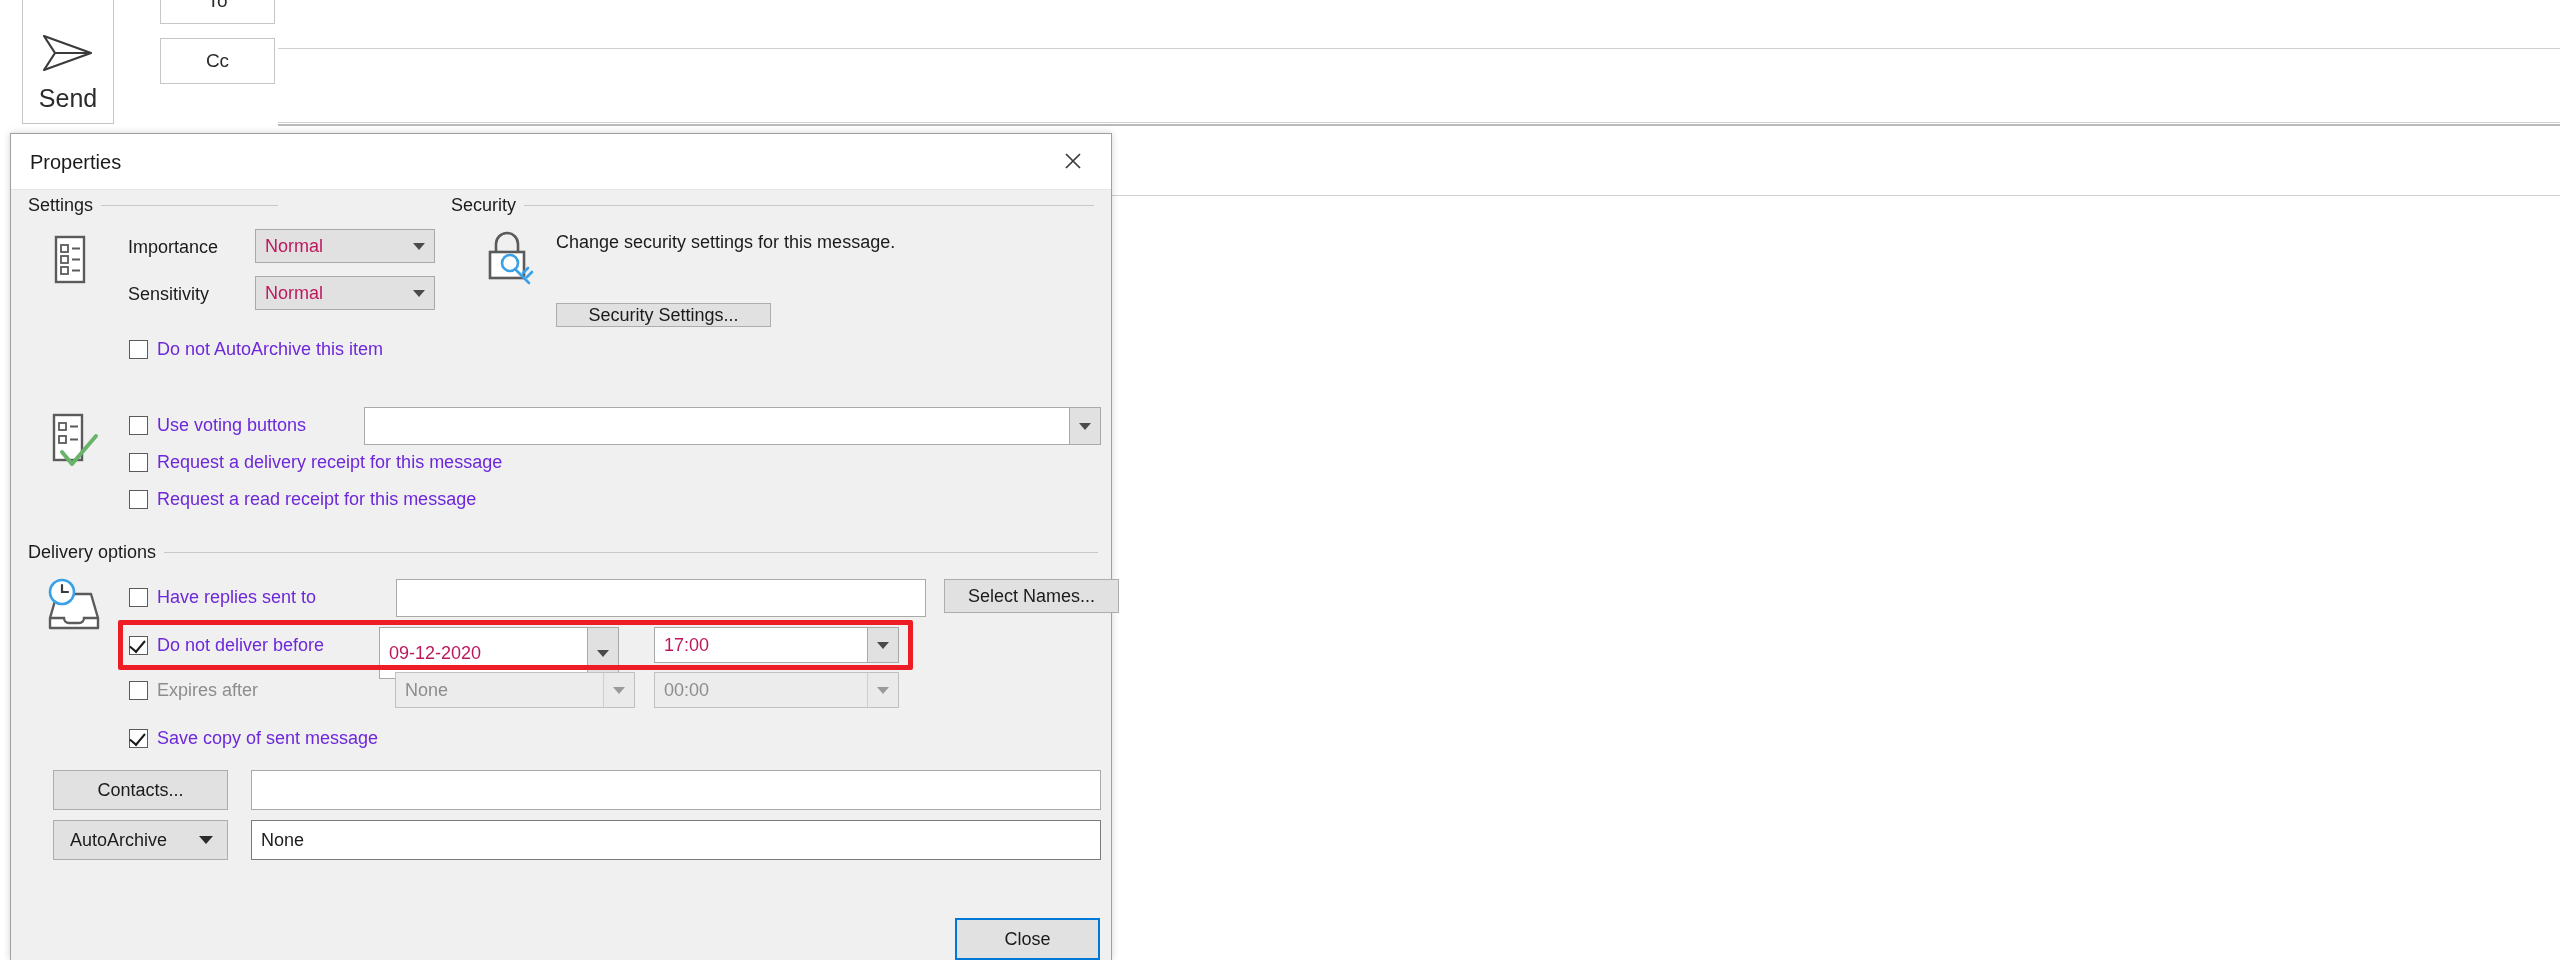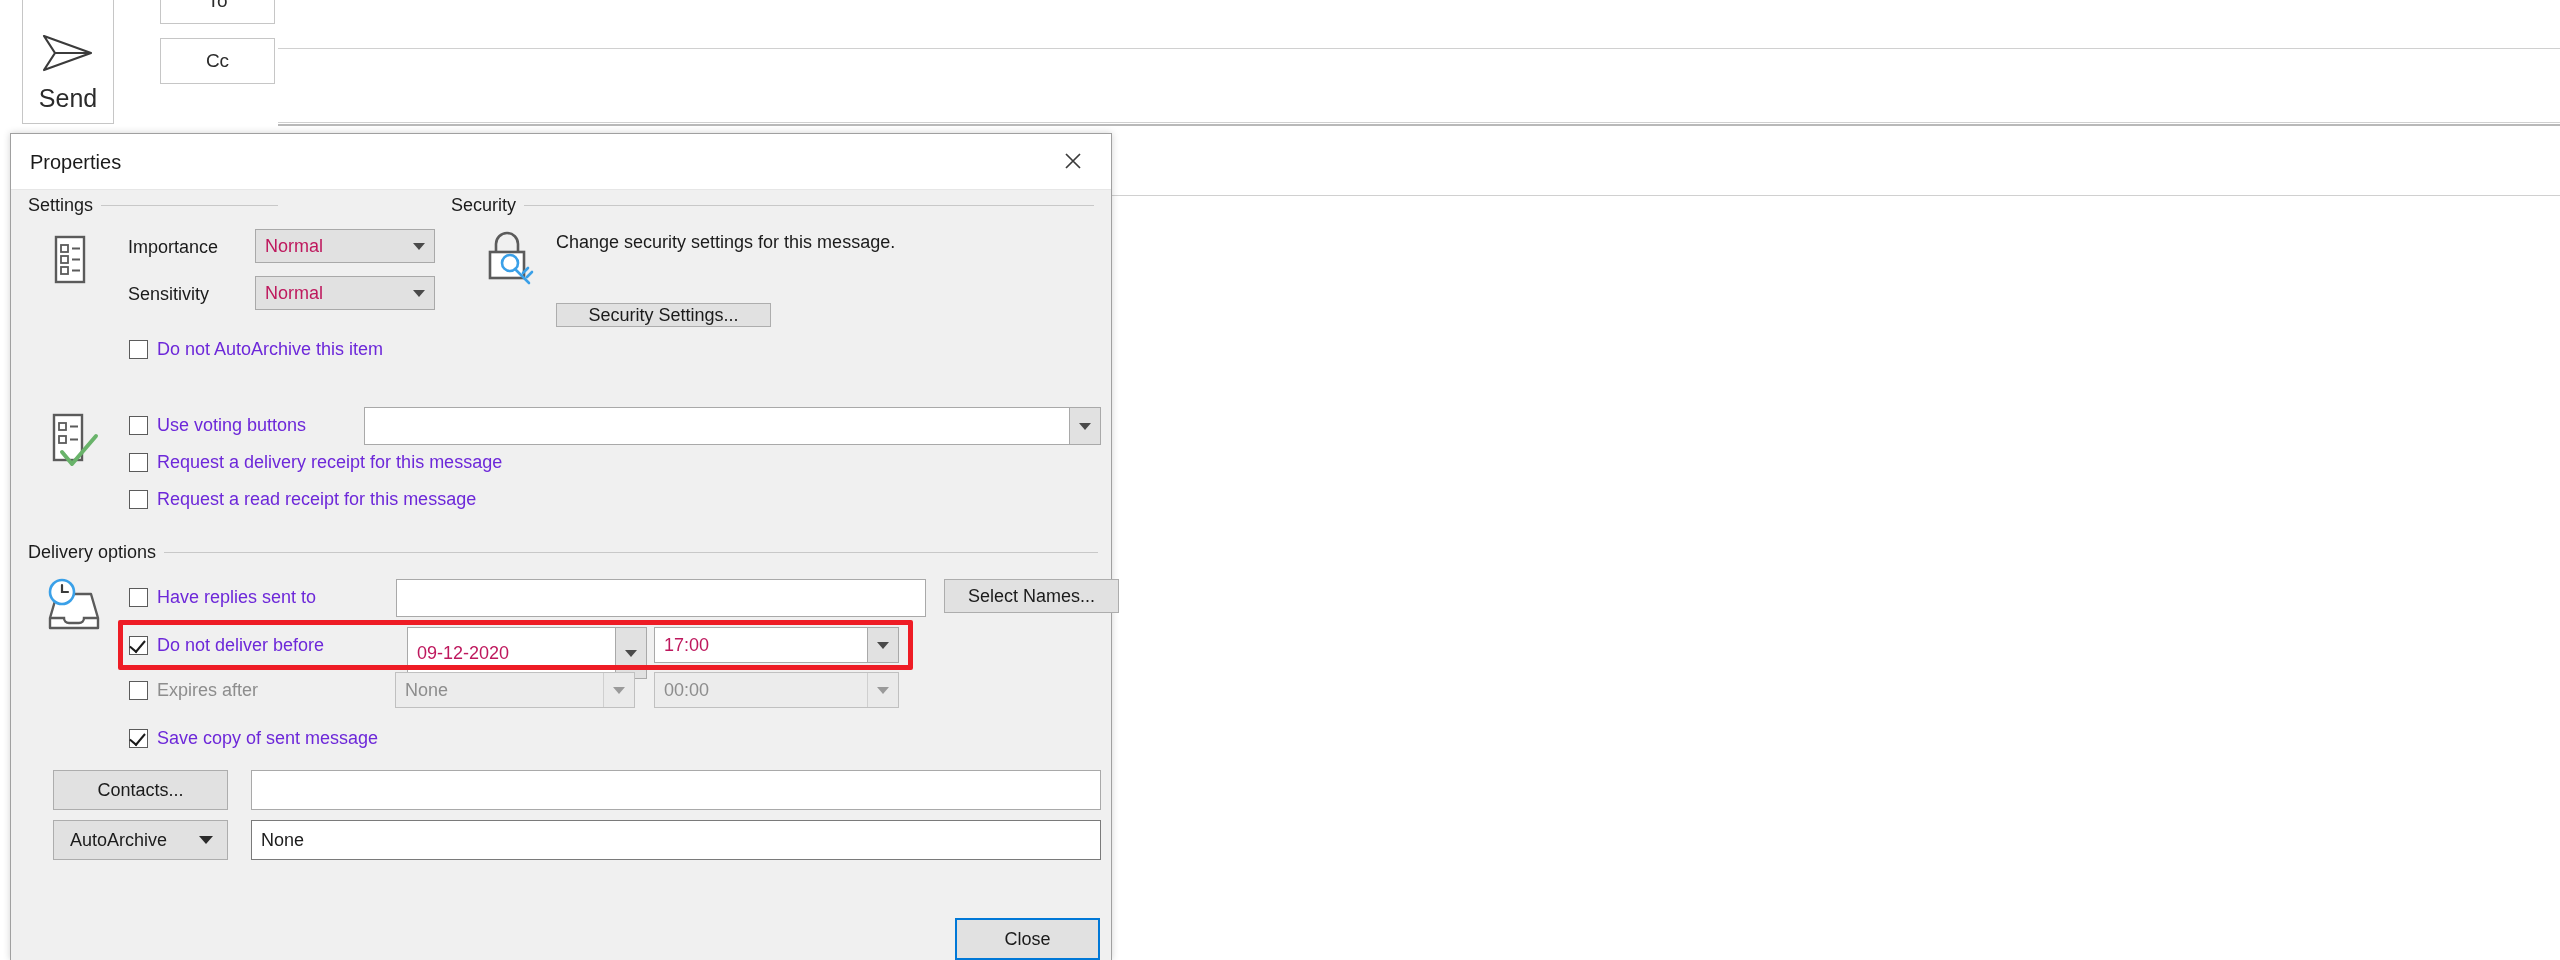--- a/index.html
+++ b/index.html
@@ -395,21 +395,21 @@
       <span class="cb-label" style="left:146px; top:397px;">Have replies sent to</span>
       <div class="textbox" style="left:385px; top:389px; width:530px; height:38px;">
         <span></span>
       </div>
       <div class="btn" style="left:933px; top:389px; width:175px; height:34px;">
         <span>Select Names...</span>
       </div>
 
       <div class="cb checked" style="left:118px; top:446px;"></div>
       <span class="cb-label" style="left:146px; top:445px;">Do not deliver before</span>
-      <div class="combo white splitarrow" style="left:396px; top:437px; width:240px; height:52px;">
+      <div class="combo white splitarrow" style="left:368px; top:437px; width:240px; height:52px;">
         <span>09-12-2020</span>
         <span class="arrowbox">
             <i class="chev"></i>
           </span>
       </div>
       <div class="combo white splitarrow" style="left:643px; top:437px; width:245px; height:36px;">
         <span>17:00</span>
         <span class="arrowbox">
             <i class="chev"></i>
           </span>

